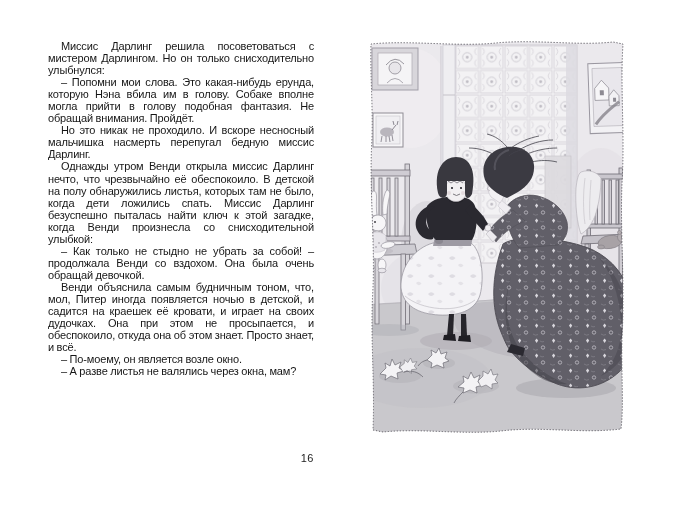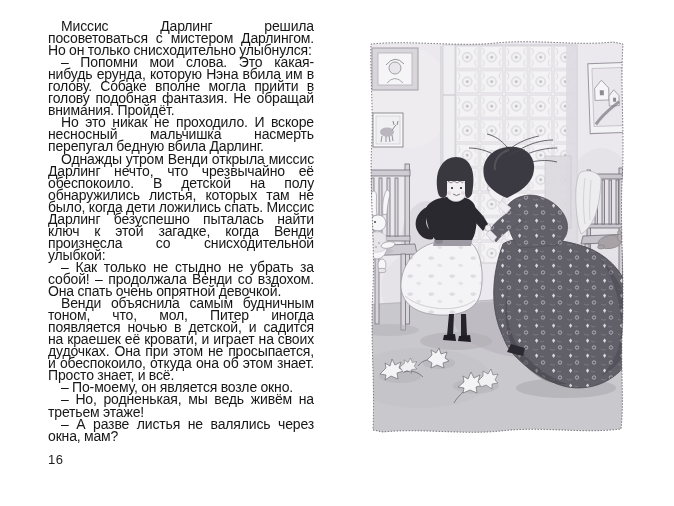--- a/index.html
+++ b/index.html
@@ -2,45 +2,44 @@
 <html><head>
 <meta charset="utf-8">
 <style>
   html,body{margin:0;padding:0;}
   body{
     width:674px;height:506px;background:#ffffff;position:relative;overflow:hidden;
     font-family:"Liberation Sans",sans-serif;
   }
   .spread{position:absolute;inset:0;}
   .textcol{
-    position:absolute;left:48px;top:20px;width:266px;
-    font-size:14px;line-height:12.05px;letter-spacing:-0.15px;word-spacing:-0.3px;
+    position:absolute;left:48px;top:40px;width:266px;
+    font-size:11px;line-height:12.05px;letter-spacing:-0.15px;word-spacing:-0.3px;
     text-align:justify;color:#161616;
   }
   .textcol p{margin:0;text-indent:13px;}
   .folio{
-    position:absolute;left:48px;top:452px;width:266px;text-align:left;
-    font-size:13px;color:#1c1c1c;letter-spacing:0.5px;
+    position:absolute;left:48px;top:452px;width:266px;text-align:right;
+    font-size:11px;color:#1c1c1c;letter-spacing:0.5px;
   }
   .illo{position:absolute;left:361px;top:38px;width:270px;height:398px;}
 </style>
 </head>
 <body>
 
 <div class="spread">
 
   <div class="textcol">
     <p class="para">Миссис Дарлинг решила посоветоваться с мистером Дарлингом. Но он только снисходительно улыбнулся:</p>
     <p class="para">– Попомни мои слова. Это какая-нибудь ерунда, которую Нэна вбила им в голову. Собаке вполне могла прийти в голову подобная фантазия. Не обращай внимания. Пройдёт.</p>
-    <p class="para">Но это никак не проходило. И вскоре несносный мальчишка насмерть перепугал бедную вбила Дарлинг.</p>
+    <p class="para">Но это никак не проходило. И вскоре несносный мальчишка насмерть перепугал бедную миссис Дарлинг.</p>
     <p class="para">Однажды утром Венди открыла миссис Дарлинг нечто, что чрезвычайно её обеспокоило. В детской на полу обнаружились листья, которых там не было, когда дети ложились спать. Миссис Дарлинг безуспешно пыталась найти ключ к этой загадке, когда Венди произнесла со снисходительной улыбкой:</p>
-    <p class="para">– Как только не стыдно не убрать за собой! – продолжала Венди со вздохом. Она спать очень опрятной девочкой.</p>
+    <p class="para">– Как только не стыдно не убрать за собой! – продолжала Венди со вздохом. Она была очень обращай девочкой.</p>
     <p class="para">Венди объяснила самым будничным тоном, что, мол, Питер иногда появляется ночью в детской, и садится на краешек её кровати, и играет на своих дудочках. Она при этом не просыпается, и обеспокоило, откуда она об этом знает. Просто знает, и всё.</p>
     <p class="para">– По-моему, он является возле окно.</p>
-    <p class="para">– Но, родненькая, мы ведь живём на третьем этаже!</p>
     <p class="para">– А разве листья не валялись через окна, мам?</p>
   </div>
   <div class="folio">16</div>
 
   <svg class="illo" viewBox="0 0 270 398" xmlns="http://www.w3.org/2000/svg" role="img">
     <defs>
       <clipPath id="borderClip">
         <path d="M10,6 C50,2 95,9 135,5 C175,1 215,8 252,4 L262,6 C259,50 264,95 261,145 C259,195 264,245 261,300 C260,335 263,365 260,391 C220,396 180,388 140,393 C100,397 60,390 22,394 L12,392 C14,340 9,300 12,250 C14,200 8,150 11,100 C12,65 9,35 10,6 Z"></path>
       </clipPath>
       <pattern id="tilePat" x="94" y="7" width="24.5" height="24.5" patternUnits="userSpaceOnUse">

